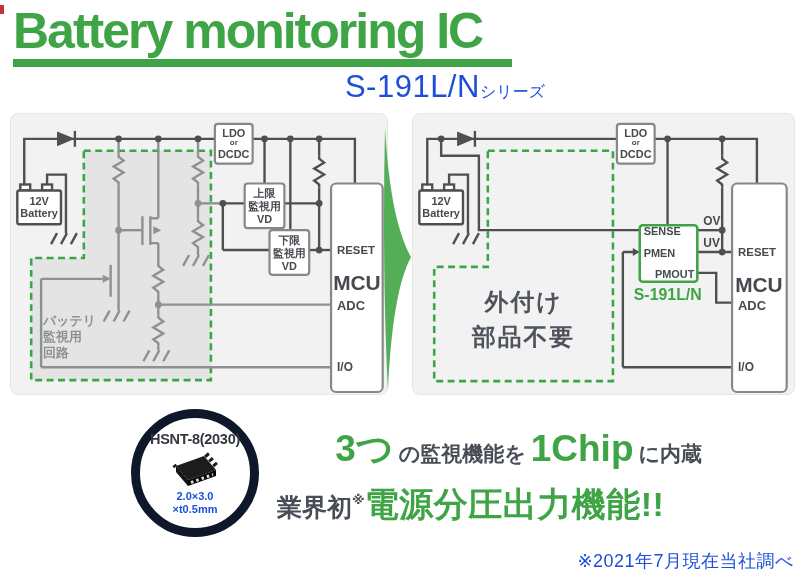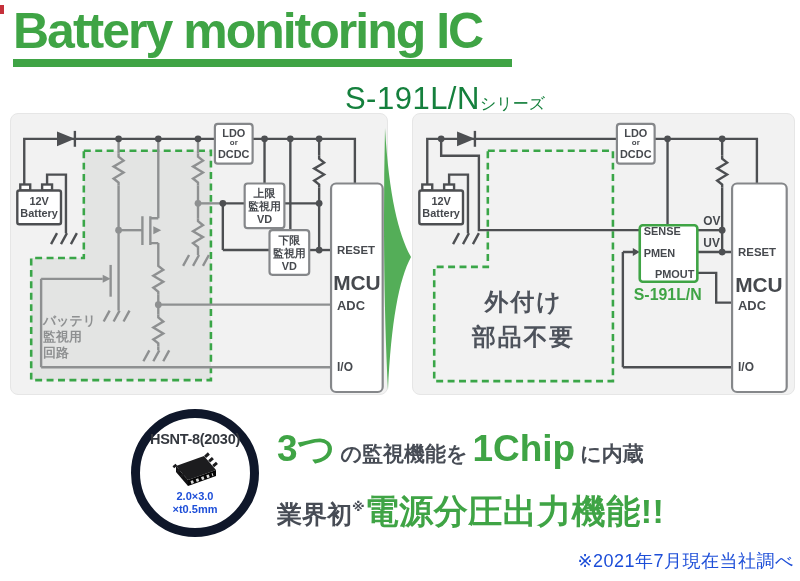--- a/index.html
+++ b/index.html
@@ -3,21 +3,21 @@
 <meta charset="utf-8">
 <style>
   html,body{margin:0;padding:0;background:#fff;}
   .stage{position:relative;width:800px;height:581px;background:#ffffff;overflow:hidden;
          font-family:"Liberation Sans","DejaVu Sans",sans-serif;}
   
   .artifact{position:absolute;left:0;top:5px;width:4px;height:9px;background:#c5303a;}
   .title{position:absolute;left:13px;top:2px;font-size:50px;font-weight:700;letter-spacing:-2px;
          color:#3fa445;white-space:nowrap;text-align:right;}
   .title-bar{position:absolute;left:13px;top:59px;width:499px;height:8px;background:#3fa445;}
-  .series{position:absolute;left:260px;top:69px;width:285px;text-align:right;color:#15803d;white-space:nowrap;margin-top:12px;}
+  .series{position:absolute;left:260px;top:69px;width:285px;text-align:right;color:#1d4ed8;white-space:nowrap;}
   .series .nm{font-size:31px;font-weight:400;letter-spacing:0.5px;}
   .series .sfx{font-size:16px;font-weight:500;}
   
   .panel{position:absolute;background:#f2f2f2;border:1px solid #e6e6e6;border-radius:8px;box-sizing:border-box;}
   .panel.left{left:10px;top:113px;width:378px;height:282px;}
   .panel.right{left:412px;top:113px;width:383px;height:282px;}
   .panel svg{display:block;width:100%;height:100%;}
   .arrow{position:absolute;left:382px;top:127px;width:32px;height:264px;}
   
   svg text{font-family:"Liberation Sans","DejaVu Sans",sans-serif;}
@@ -37,24 +37,24 @@
   .dash{stroke:#3aa648;stroke-width:2.6;stroke-dasharray:7 4.5;}
   
   .badge{position:absolute;left:131px;top:409px;width:128px;height:128px;border:9px solid #0f172a;
          border-radius:50%;background:#fff;box-sizing:border-box;text-align:center;padding-top:13px;}
   .badge .pkg{font-size:14.5px;font-weight:800;color:#33373e;letter-spacing:-0.3px;}
   .badge svg{display:block;margin:3px auto 2px auto;}
   .badge .sz{font-size:11px;font-weight:700;color:#1d4ed8;line-height:1.15;}
   .feat{position:absolute;left:277px;top:419px;width:430px;}
   .feat .head{display:block;width:412px;font-size:25px;font-weight:600;letter-spacing:2.5px;
               color:#474c55;padding-bottom:7px;border-bottom:2px solid #6e7277;white-space:nowrap;}
-  .feat .l2{margin-top:5px;white-space:nowrap;}
+  .feat .l2{margin-top:5px;white-space:nowrap;text-align:right;}
   .feat .em{color:#3fa445;font-size:37px;font-weight:800;letter-spacing:0;}
   .feat .rg{color:#474c55;font-size:21px;font-weight:700;margin:0 5px;}
-  .feat .l3{margin-top:15px;white-space:nowrap;}
+  .feat .l3{margin-top:8px;white-space:nowrap;}
   .feat .pre{color:#474c55;font-size:25px;font-weight:700;}
   .feat .ref{color:#474c55;font-size:13px;font-weight:700;vertical-align:12px;}
   .feat .big{color:#3fa445;font-size:34px;font-weight:800;letter-spacing:0.5px;}
   .footnote{position:absolute;right:6px;top:549px;font-size:18px;color:#1d4ed8;font-weight:500;letter-spacing:0.5px;}
 </style>
 </head>
 <body>
 
 <div class="stage">
 

